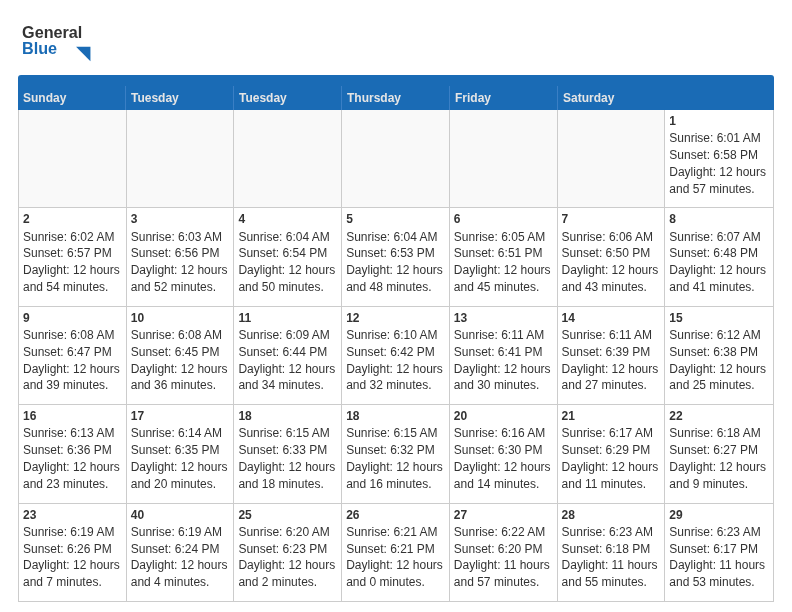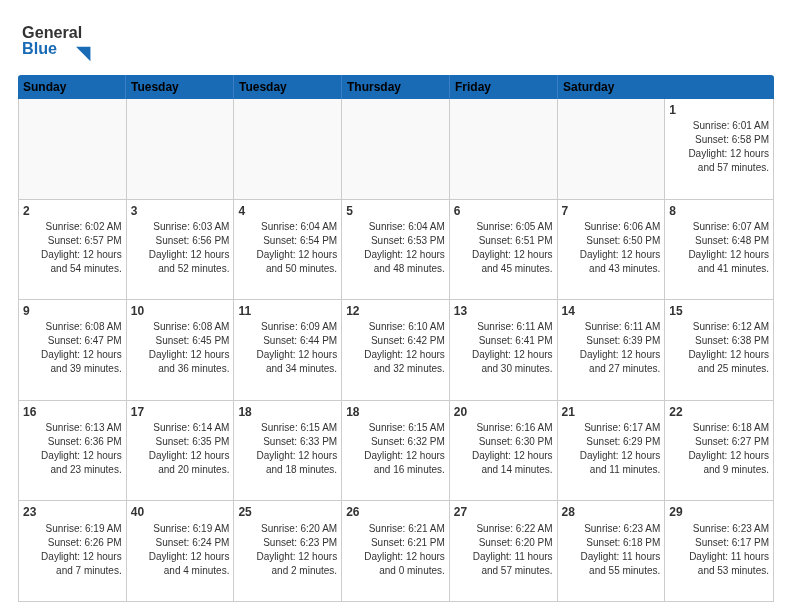--- a/index.html
+++ b/index.html
@@ -41,26 +41,27 @@
       display: flex;
       flex-direction: column;
     }
     .cal-header {
       display: grid;
       grid-template-columns: repeat(7, 1fr);
       background: #1a6bb5;
       border-radius: 3px 3px 0 0;
     }
     .cal-header-cell {
-      color: #000000;
+      color: #e5e5e5;
       font-weight: bold;
       font-size: 12px;
       padding: 5px 5px;
       text-align: left;
       border-right: 1px solid #3a7fc5;
+      margin-top: 11px;
     }
     .cal-header-cell:last-child { border-right: none; }
     .cal-body {
       display: flex;
       flex-direction: column;
       flex: 1;
       border-left: 1px solid #ccc;
       border-right: 1px solid #ccc;
       border-bottom: 1px solid #ccc;
     }
@@ -82,24 +83,23 @@
     }
     .cal-cell:last-child { border-right: none; }
     .cal-cell.empty { background: #f9f9f9; }
     .day-num {
       font-size: 12px;
       font-weight: bold;
       display: block;
       margin-bottom: 1px;
     }
     .cell-text {
-      font-size: 10px;
+      font-size: 12px;
       color: #333;
       line-height: 1.4;
-      text-align: right;
     }
 
     
     .logo-wrap {
       display: flex;
       align-items: center;
     }
     .logo-svg {
       width: 90px;
       height: 45px;

